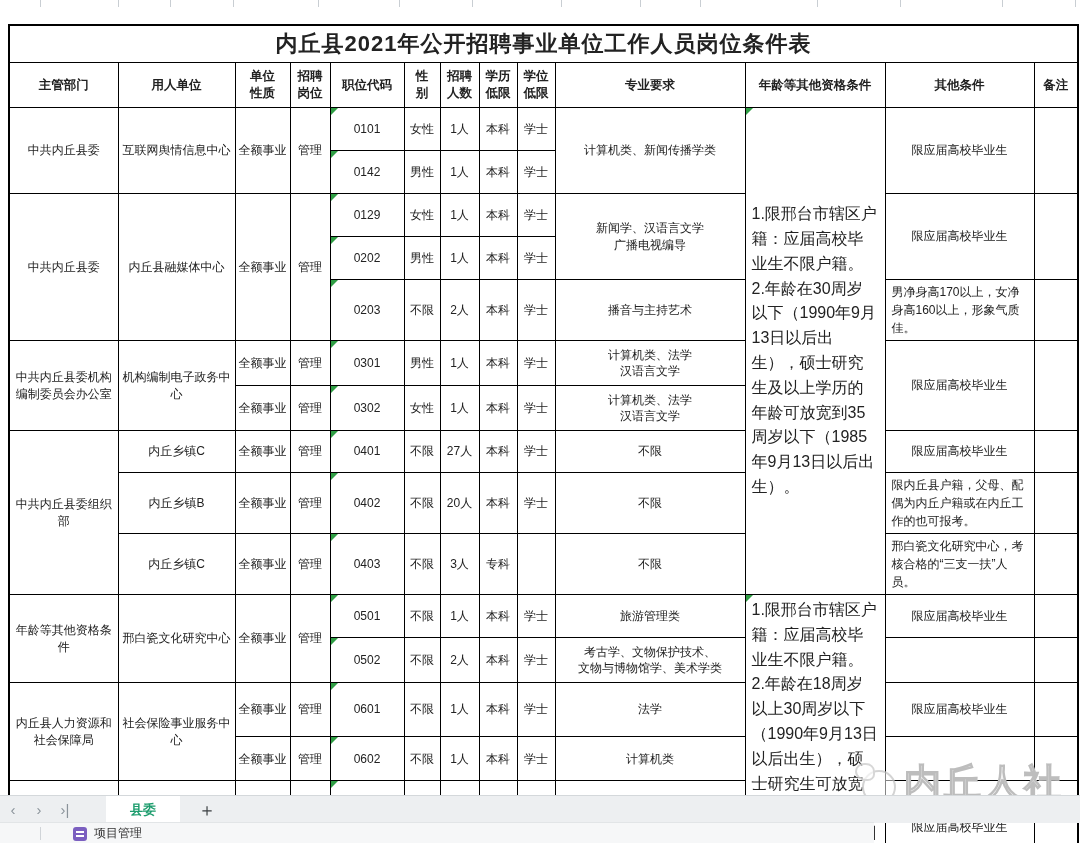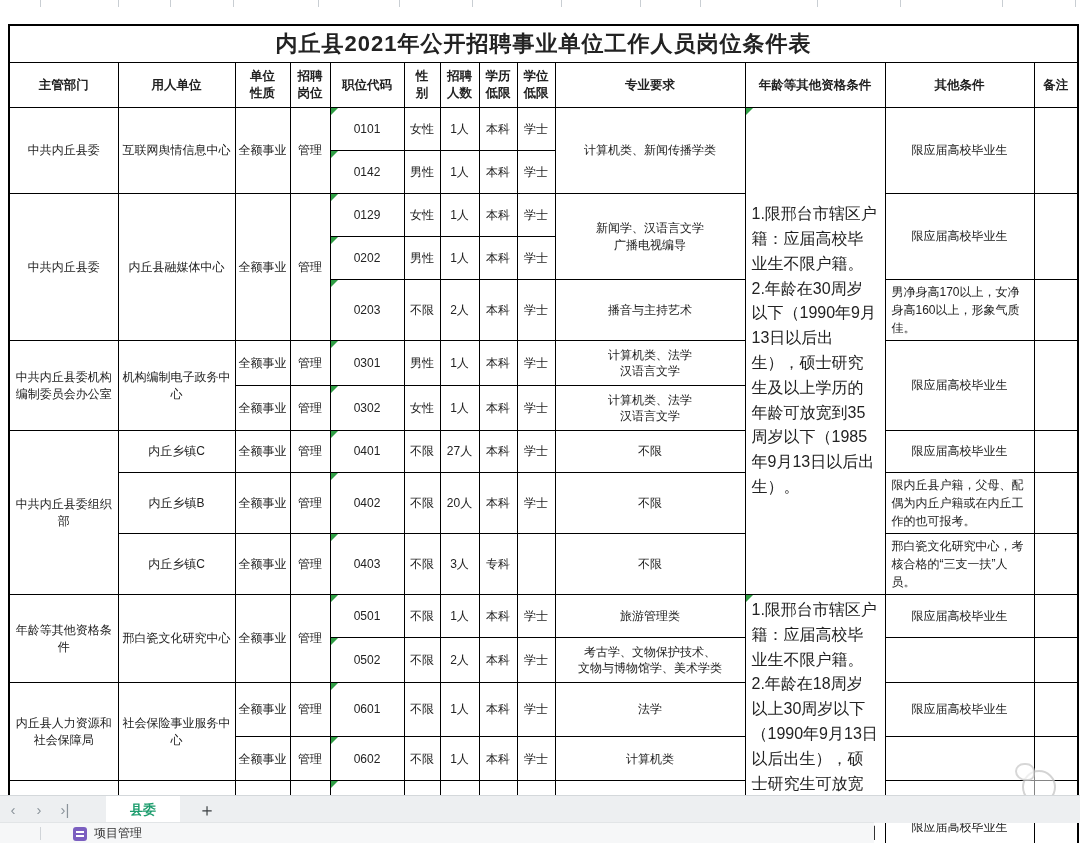--- a/index.html
+++ b/index.html
@@ -356,20 +356,21 @@
           <td><span class="ct">本科</span></td>
           <td><span class="ct">学士</span></td>
           <td><span class="ct">不限</span></td>
         </tr>
       </tbody>
   </table>
 </div>
 
 <div class="watermark">
   <span class="wm-logo"></span>
+  <span class="wm-text">内丘人社</span>
 </div>
 
 <div class="sheetbar">
   <div class="navbtns">
     <span>‹</span>
     <span>›</span>
     <span>›|</span>
   </div>
   <div class="tab">县委</div>
   <div class="addbtn">＋</div>

